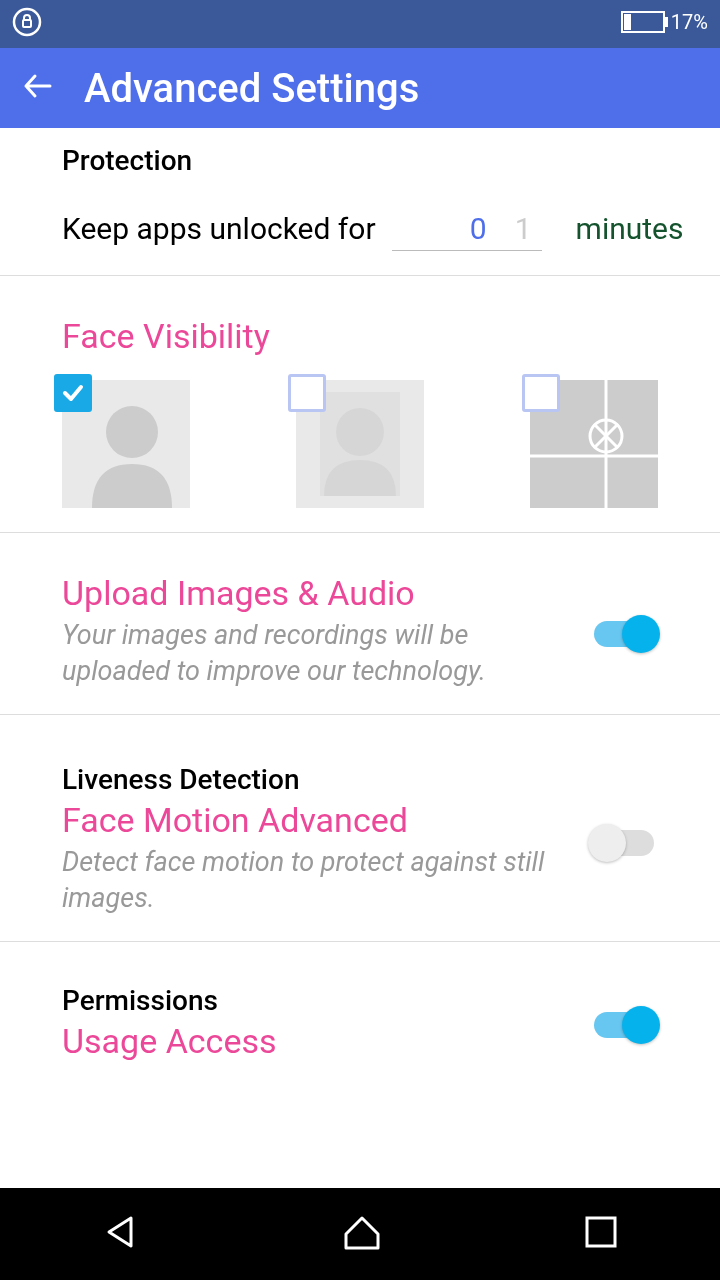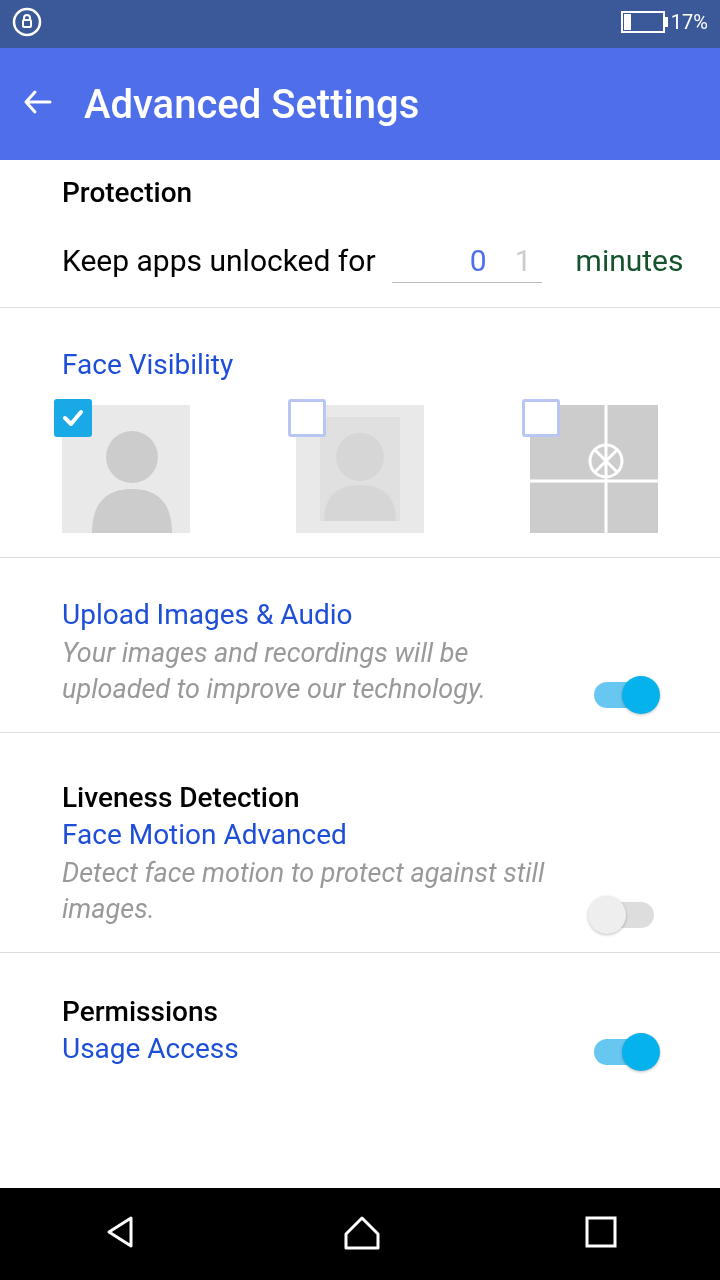--- a/index.html
+++ b/index.html
@@ -5,44 +5,44 @@
     * { margin: 0; padding: 0; box-sizing: border-box; }
     body { font-family: Roboto, Arial, sans-serif; width: 720px; height: 1280px; background: #fff; display: flex; flex-direction: column; overflow: hidden; }
     
     .status-bar { height: 48px; background: #3B5998; display: flex; align-items: center; padding: 0 12px; color: #fff; }
     .status-left { display: flex; align-items: center; }
     .status-right { margin-left: auto; display: flex; align-items: center; gap: 10px; flex-direction: column; }
     .status-time { font-size: 28px; font-weight: 400; }
     .battery-wrap { display: flex; align-items: center; gap: 2px; }
     .battery-pct { font-size: 20px; }
     
-    .app-bar { height: 112px; background: #4F6FEA; display: flex; align-items: center; padding: 0 20px; gap: 28px; }
+    .app-bar { height: 80px; background: #4F6FEA; display: flex; align-items: center; padding: 0 20px; gap: 28px; }
     .app-title { color: #fff; font-size: 40px; font-weight: 500; }
     
     .content { flex: 1; background: #fff; overflow-y: hidden; }
     
     .section { border-bottom: 1px solid #ddd; padding: 16px 0 24px 0; }
     .section-inner { padding: 0 62px; }
     .section-header { color: #000000; font-size: 28px; font-weight: 500; margin-bottom: 4px; }
-    .section-sub { color: #1d4ed8; font-size: 28px; }
+    .section-sub { color: #ec4899; font-size: 34px; }
     .section-desc { color: #999; font-size: 27px; line-height: 1.35; margin-top: 4px; font-style: italic; }
     
     .protection-row { display: flex; align-items: baseline; gap: 16px; margin-top: 4px; }
     .protection-label { color: #000; font-size: 30px; white-space: nowrap; margin-top: 30px; }
     .input-area { display: flex; align-items: baseline; border-bottom: 1.5px solid #bbb; padding: 0 10px 4px 10px; gap: 28px; min-width: 150px; justify-content: flex-end; }
     .input-val { color: #4F6FEA; font-size: 30px; }
     .input-placeholder { color: #ccc; font-size: 30px; }
     .unit { color: #14532d; font-size: 30px; margin-left: 18px; }
     
     .face-options { display: flex; justify-content: space-between; margin-top: 24px; }
     .face-opt { position: relative; width: 128px; height: 128px; background: #e9e9e9; }
     .face-check { position: absolute; left: -8px; top: -6px; width: 38px; height: 38px; border: 3px solid #b9c5f3; background: #fff; border-radius: 3px; display: flex; align-items: center; justify-content: center; }
     .face-check.checked { background: #18a9e6; border-color: #18a9e6; }
     
-    .row-flex { display: flex; align-items: flex-end; gap: 24px; }
+    .row-flex { display: flex; align-items: center; gap: 24px; }
     .row-main { flex: 1; }
     
     .switch { position: relative; width: 60px; height: 26px; background: #68c7f0; border-radius: 20px; flex-shrink: 0; margin-top: 6px; margin-right: 4px; }
     .switch.off { background: #ddd; }
     .switch-knob { position: absolute; width: 38px; height: 38px; border-radius: 50%; top: -6px; background: #06b2ec; box-shadow: 0 1px 3px rgba(0,0,0,0.25); }
     .switch .switch-knob { right: -6px; }
     .switch.off .switch-knob { left: -6px; background: #eee; }
     
     .section.pad-top { padding-top: 40px; }
     .section.live { padding-top: 48px; }

